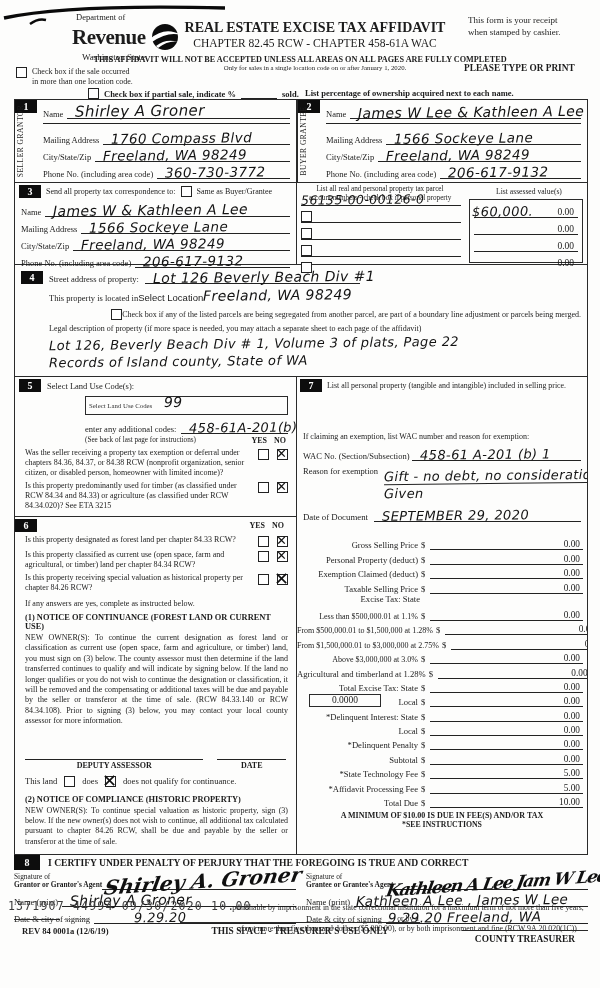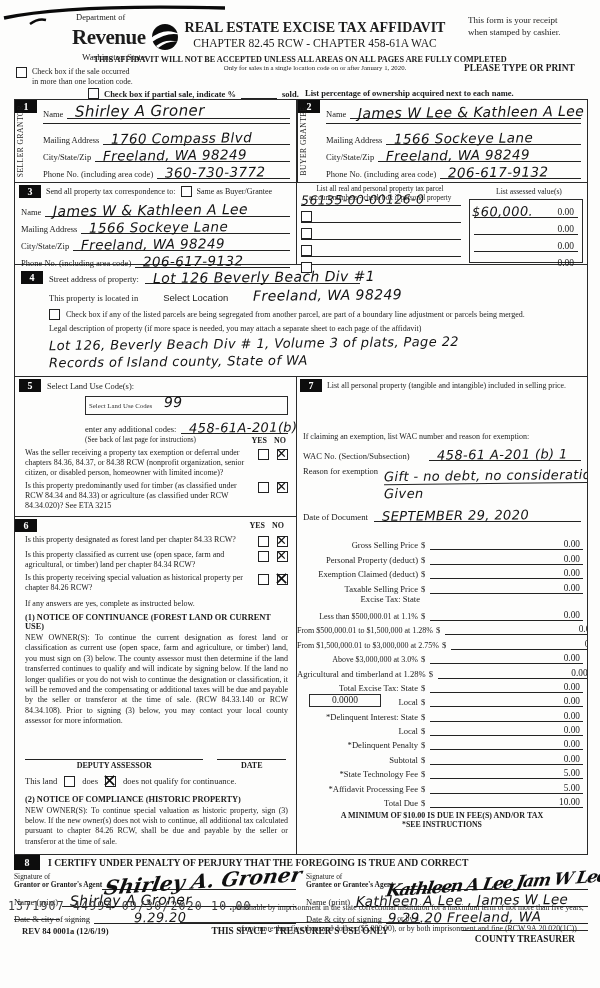--- a/index.html
+++ b/index.html
@@ -237,26 +237,26 @@
 
   <div class="abs box" style="left:14px;top:265px;width:574px;height:112px;border-top:none;">
     <div style="display:flex;align-items:flex-end;gap:6px;padding:3px 6px 0;">
       <span class="badge">4</span>
       <span class="lbl">Street address of property:</span>
       <span class="line" style="max-width:330px;">
           <span class="hw" style="font-size:14px;">Lot 126 Beverly Beach Div #1</span>
         </span>
       <span style="flex:1;"></span>
     </div>
-    <div style="display:flex;align-items:flex-end;gap:25px;padding:3px 6px 0 34px;">
+    <div style="display:flex;align-items:flex-end;gap:0;padding:3px 6px 0 34px;">
       <span class="lbl">This property is located in</span>
       <span style="font-family:'Liberation Sans',sans-serif;font-size:9.5px;">Select Location</span>
       <span class="hw" style="font-size:14px;">Freeland, WA  98249</span>
     </div>
-    <div style="display:flex;align-items:center;gap:6px;padding:6px 6px 0 34px;">
+    <div style="display:flex;align-items:center;padding:6px 6px 0 34px;justify-content:flex-end;">
       <span class="cb"></span>
       <span class="small">Check box if any of the listed parcels are being segregated from another parcel, are part of a boundary line adjustment or parcels being merged.</span>
     </div>
     <div class="small" style="padding:4px 6px 0 34px;">Legal description of property (if more space is needed, you may attach a separate sheet to each page of the affidavit)</div>
     <div style="padding:0 6px 0 34px;">
       <div class="hw" style="font-size:13px;">Lot 126, Beverly Beach Div # 1, Volume 3 of plats, Page 22</div>
       <div class="hw" style="font-size:13px;">Records of Island county, State of WA</div>
     </div>
   </div>
 
@@ -356,21 +356,21 @@
 
   </div>
 
   <div class="abs" style="left:297px;top:377px;width:291px;height:478px;border-right:1.4px solid #2a2a2a;border-bottom:1.4px solid #2a2a2a;box-sizing:border-box;overflow:hidden;">
     <div style="display:flex;align-items:center;gap:5px;padding:2px 3px;">
       <span class="badge">7</span>
       <span style="font-size:7.9px;">List all personal property (tangible and intangible) included in selling price.</span>
     </div>
     <div style="height:38px;"></div>
     <div class="small" style="padding:0 6px;">If claiming an exemption, list WAC number and reason for exemption:</div>
-    <div style="display:flex;align-items:flex-end;gap:20px;padding:3px 6px 0;">
+    <div style="display:flex;align-items:flex-end;gap:3px;padding:3px 6px 0;">
       <span class="lbl">WAC No. (Section/Subsection)</span>
       <span class="line" style="max-width:170px;">
           <span class="hw" style="font-size:13px;">458-61 A-201 (b) 1</span>
         </span>
     </div>
     <div style="display:flex;align-items:flex-start;gap:6px;padding:5px 6px 0;">
       <span class="lbl">Reason for exemption</span>
       <span>
         <span class="hw" style="font-size:13px;border-bottom:1.2px solid #222;">Gift - no debt, no consideration</span><br>
         <span class="hw" style="font-size:13px;">Given</span>

